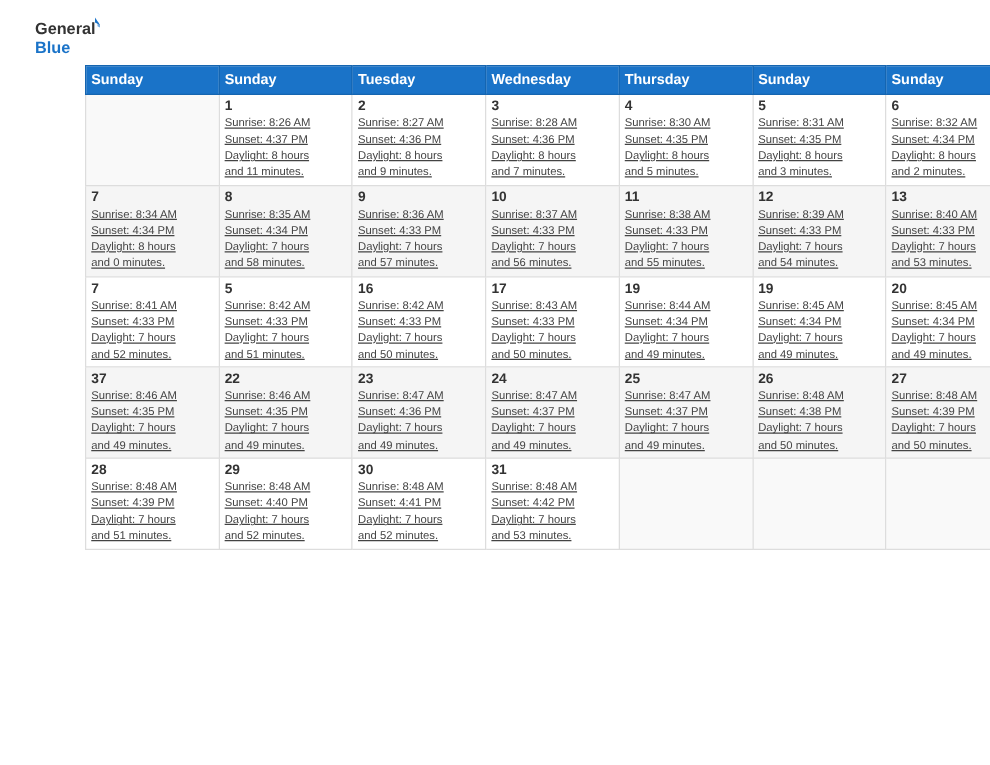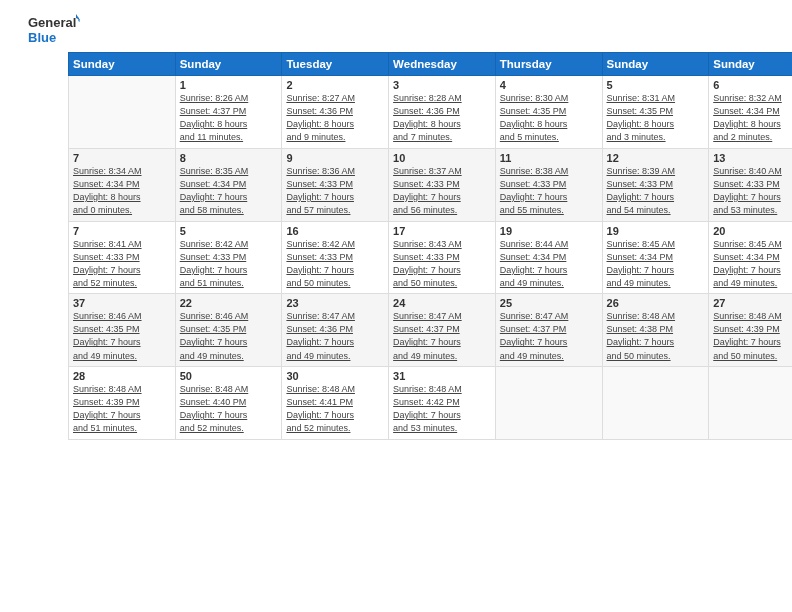--- a/index.html
+++ b/index.html
@@ -242,21 +242,21 @@
             <span class="day-number">27</span>
             <div class="day-info">Sunrise: 8:48 AM<br>Sunset: 4:39 PM<br>Daylight: 7 hours<br>and 50 minutes.</div>
           </td>
         </tr>
         <tr>
           <td>
             <span class="day-number">28</span>
             <div class="day-info">Sunrise: 8:48 AM<br>Sunset: 4:39 PM<br>Daylight: 7 hours<br>and 51 minutes.</div>
           </td>
           <td>
-            <span class="day-number">50</span>
+            <span class="day-number">29</span>
             <div class="day-info">Sunrise: 8:48 AM<br>Sunset: 4:40 PM<br>Daylight: 7 hours<br>and 52 minutes.</div>
           </td>
           <td>
             <span class="day-number">30</span>
             <div class="day-info">Sunrise: 8:48 AM<br>Sunset: 4:41 PM<br>Daylight: 7 hours<br>and 52 minutes.</div>
           </td>
           <td>
             <span class="day-number">31</span>
             <div class="day-info">Sunrise: 8:48 AM<br>Sunset: 4:42 PM<br>Daylight: 7 hours<br>and 53 minutes.</div>
           </td>

